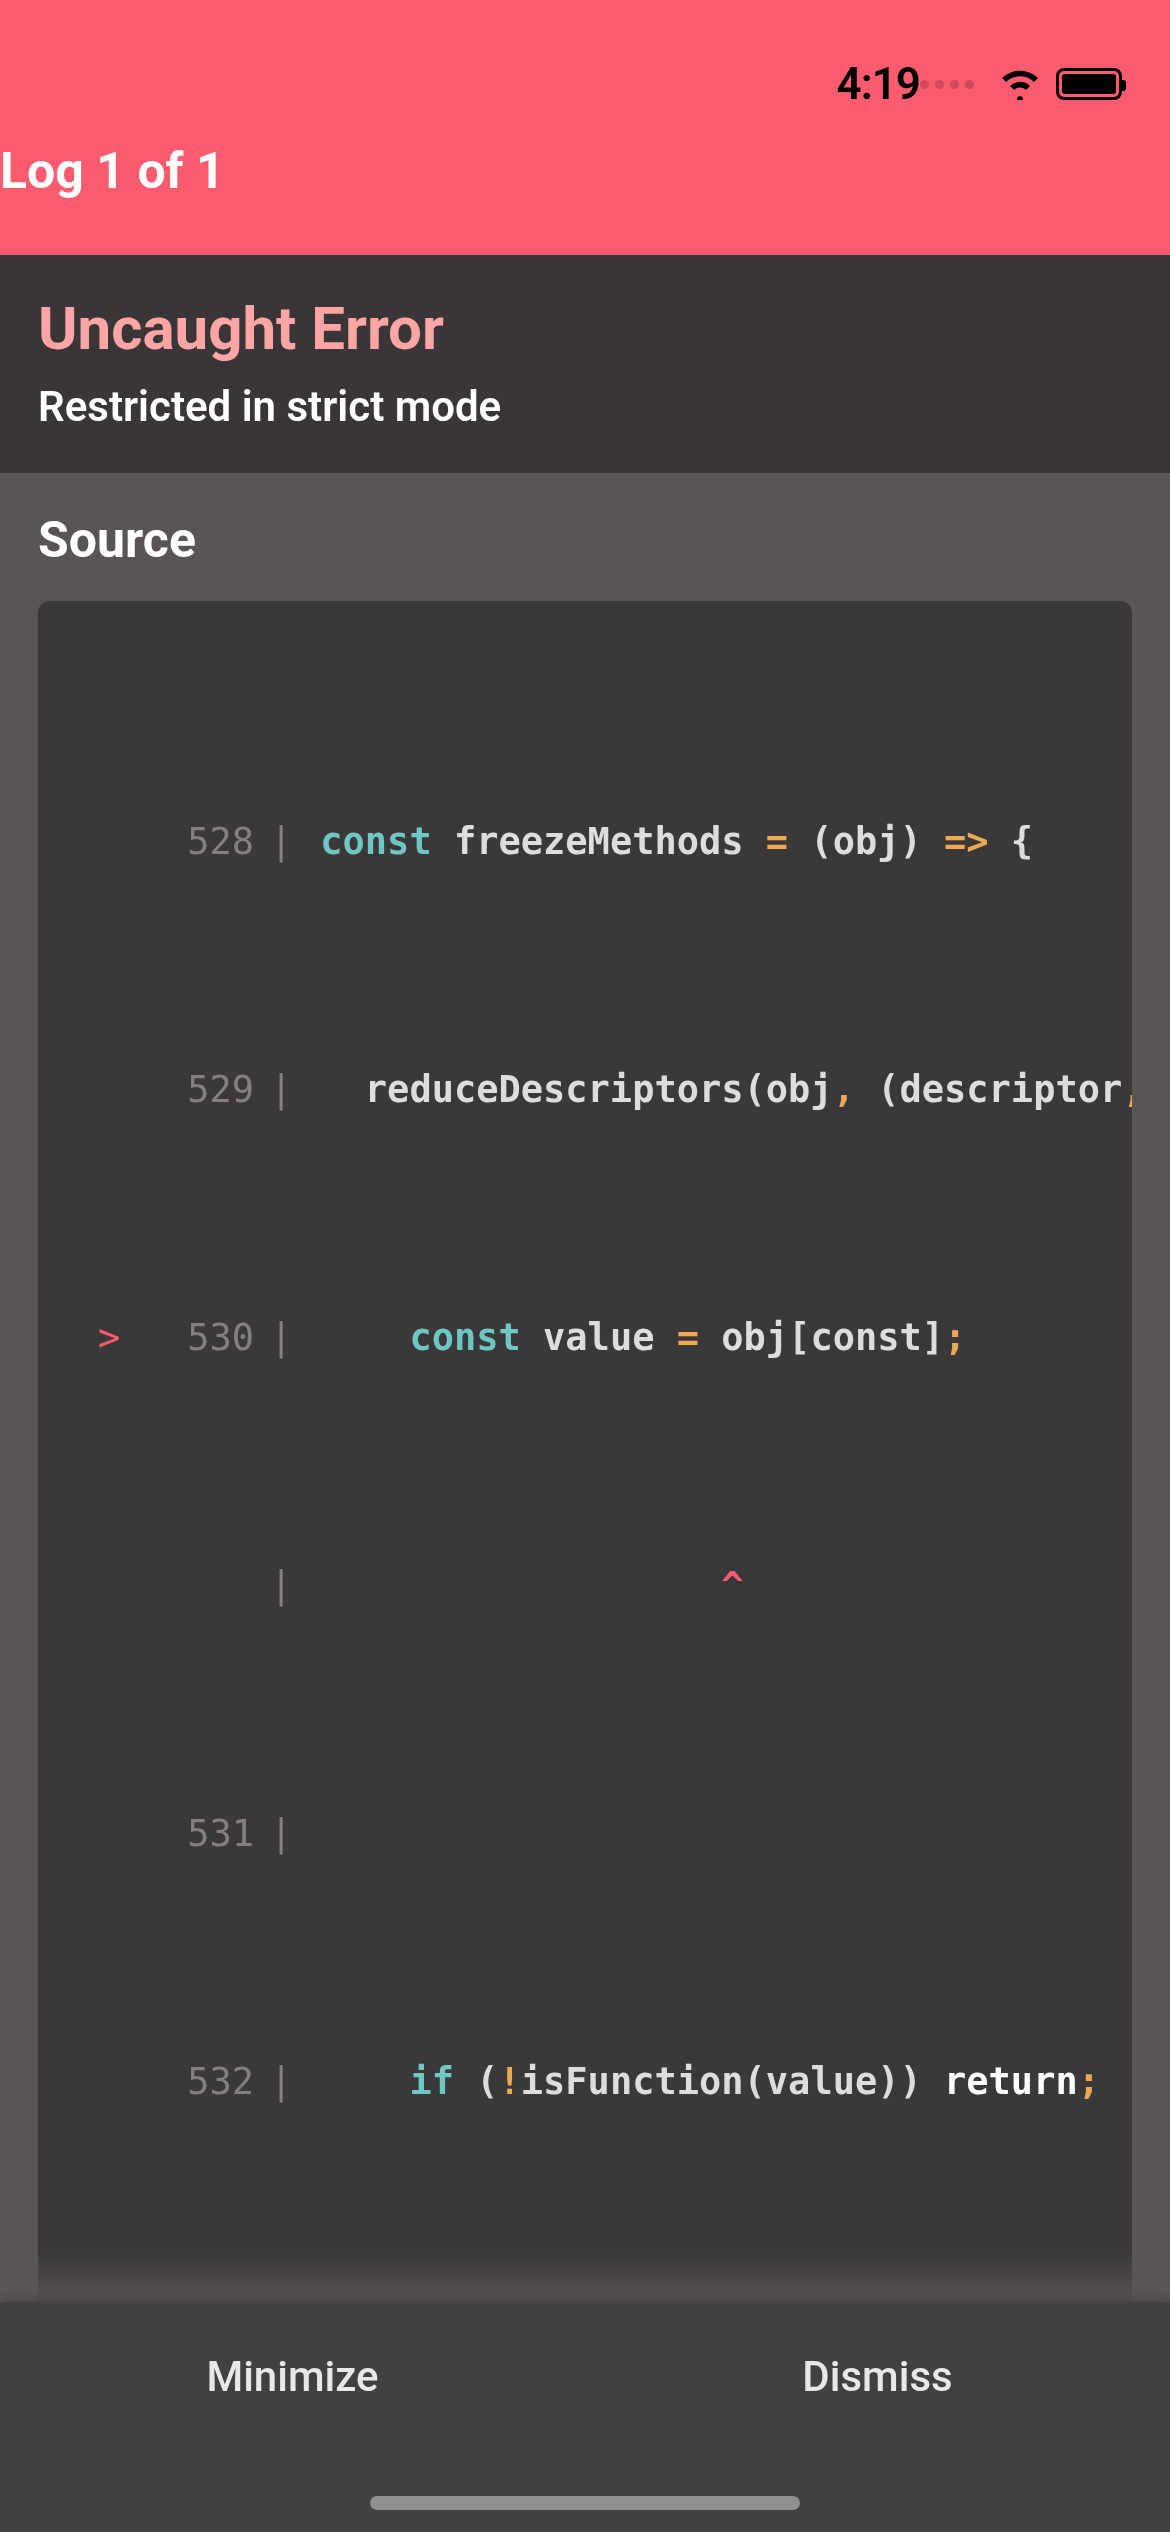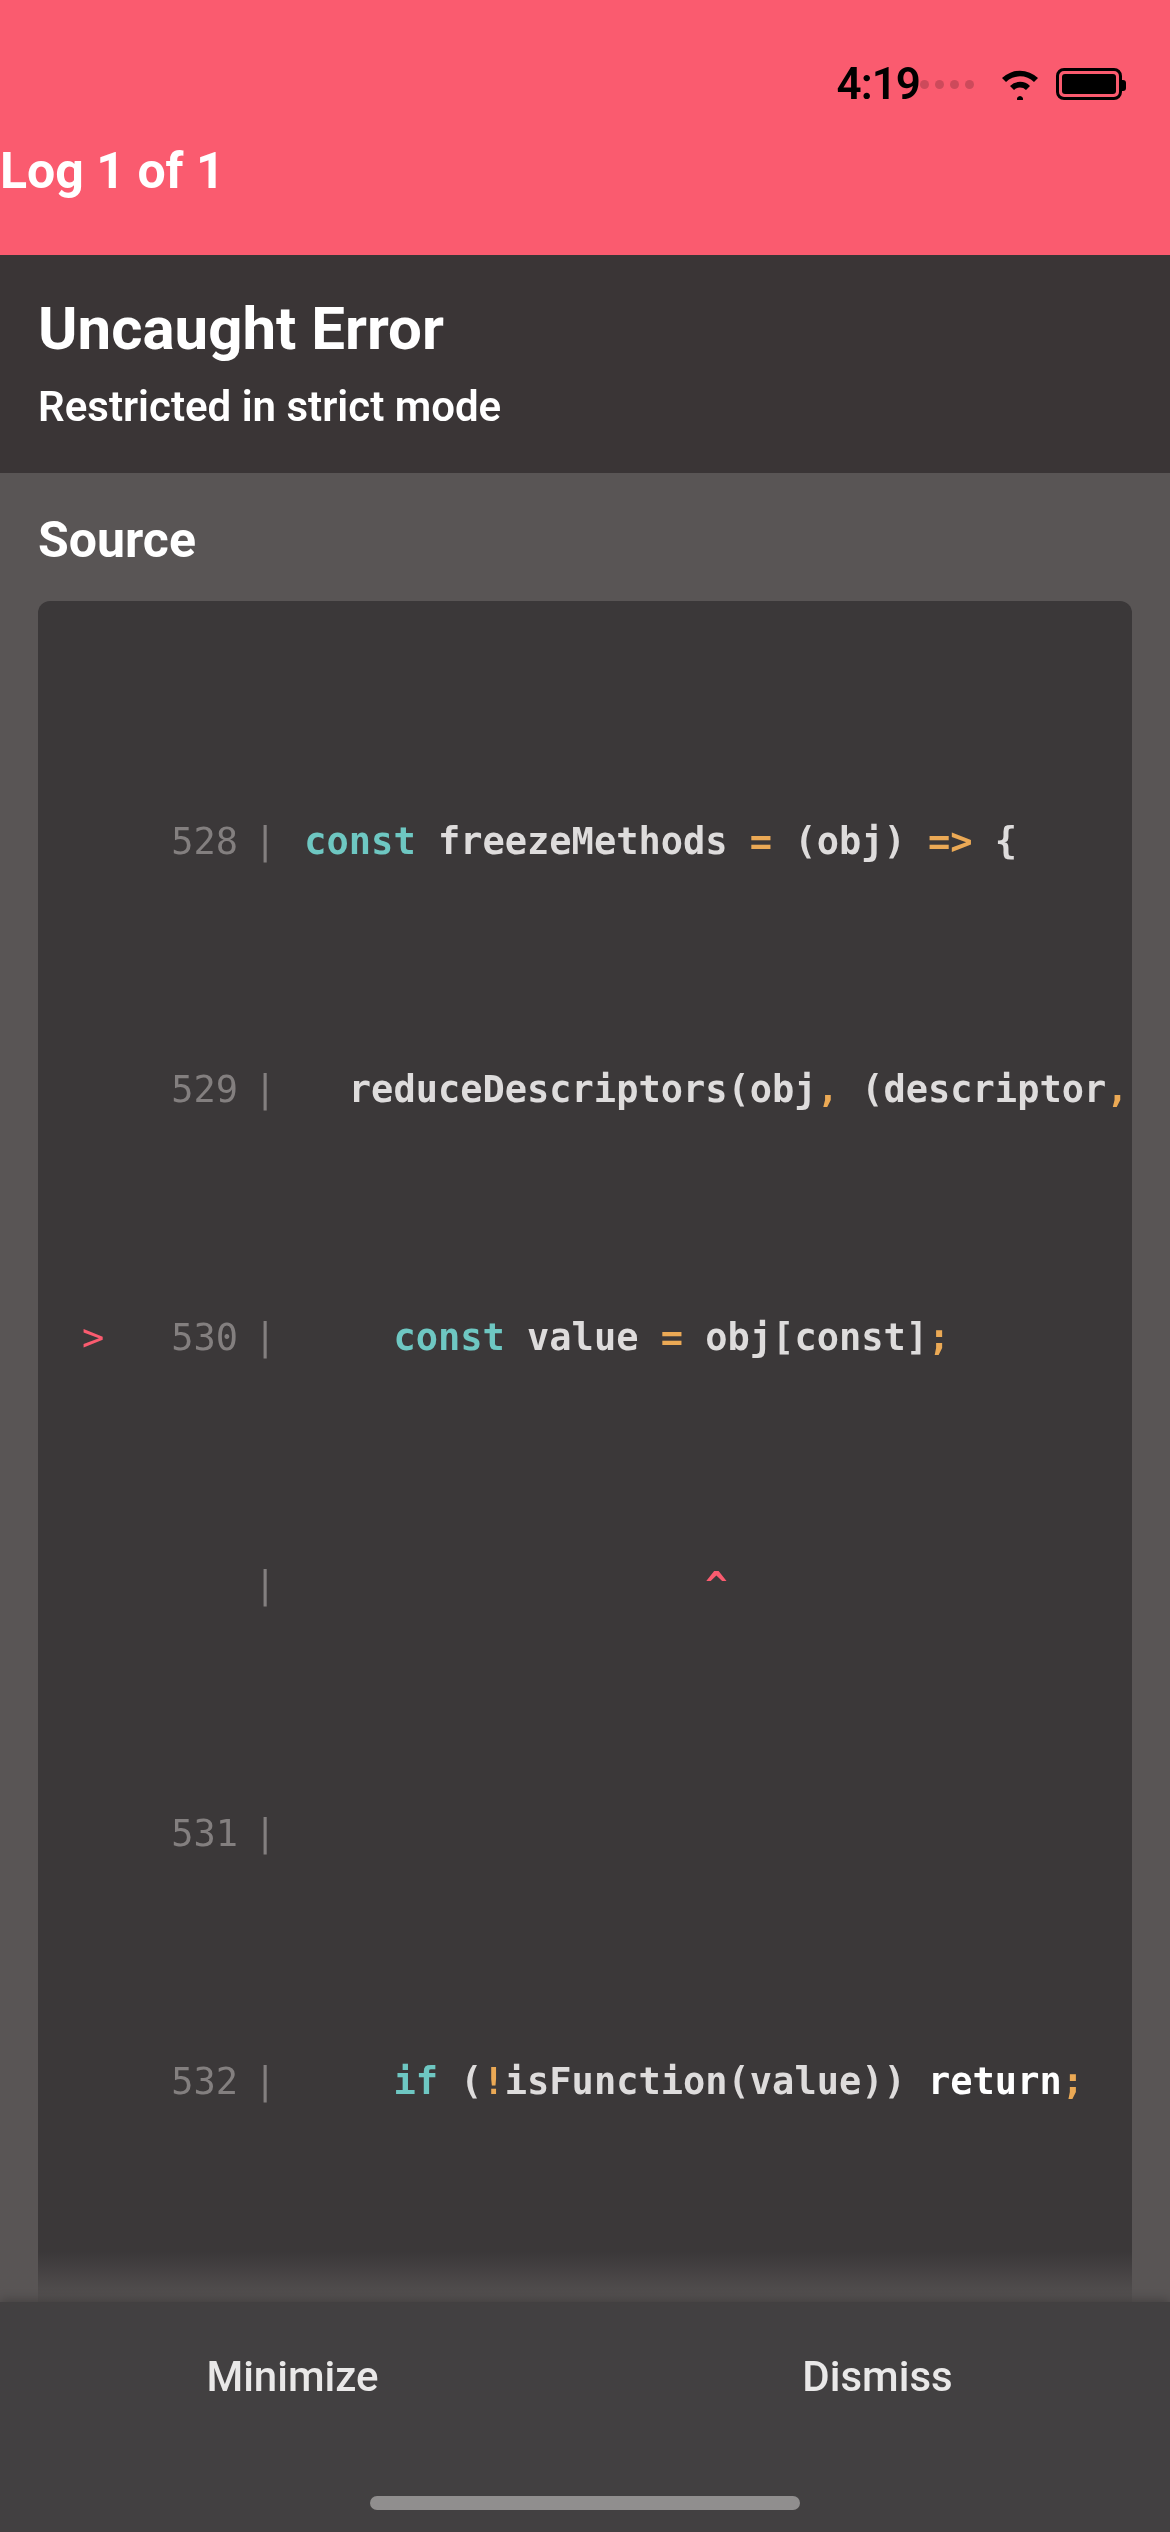--- a/index.html
+++ b/index.html
@@ -75,21 +75,21 @@
   }
 
   
   .error-banner {
     background: #3a3536;
     padding: 38px 38px 42px;
   }
   .error-type {
     font-size: 60px;
     font-weight: 700;
-    color: #ffffff;
+    color: #fca5a5;
     margin-bottom: 18px;
   }
   .error-message {
     font-size: 42px;
     font-weight: 600;
     color: #fff;
   }
 
   
   .content {
@@ -102,21 +102,21 @@
   }
 
   
   .code-box {
     background: #3b3839;
     border-radius: 12px;
     overflow: hidden;
     margin-bottom: 60px;
   }
   .code-body {
-    padding: 24px 0 24px 0;
+    padding: 24px 0 24px 16px;
     font-family: ui-monospace, Menlo, Consolas, monospace;
     font-size: 37px;
     line-height: 62px;
     white-space: pre;
     overflow: hidden;
   }
   .code-line { display:flex; }
   .gutter {
     width: 200px;
     flex-shrink: 0;

